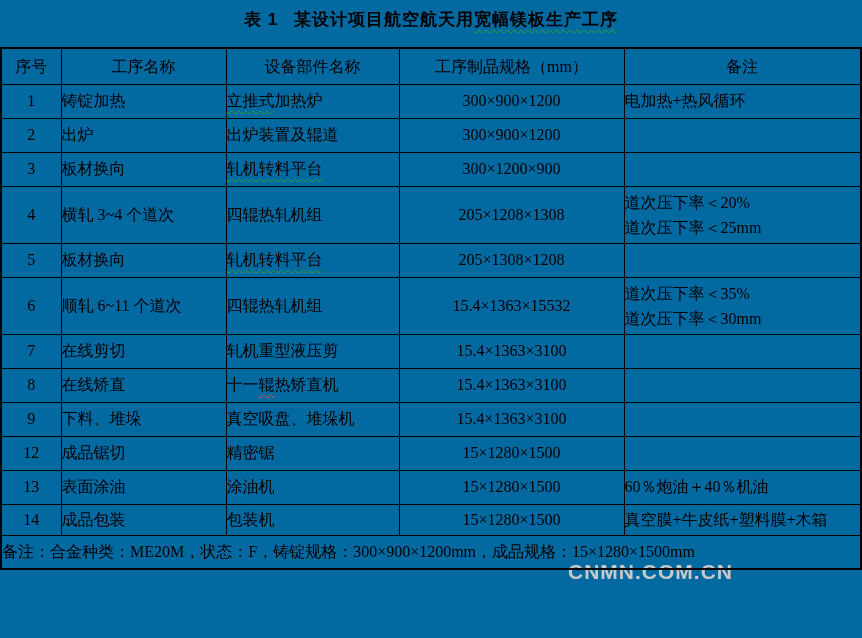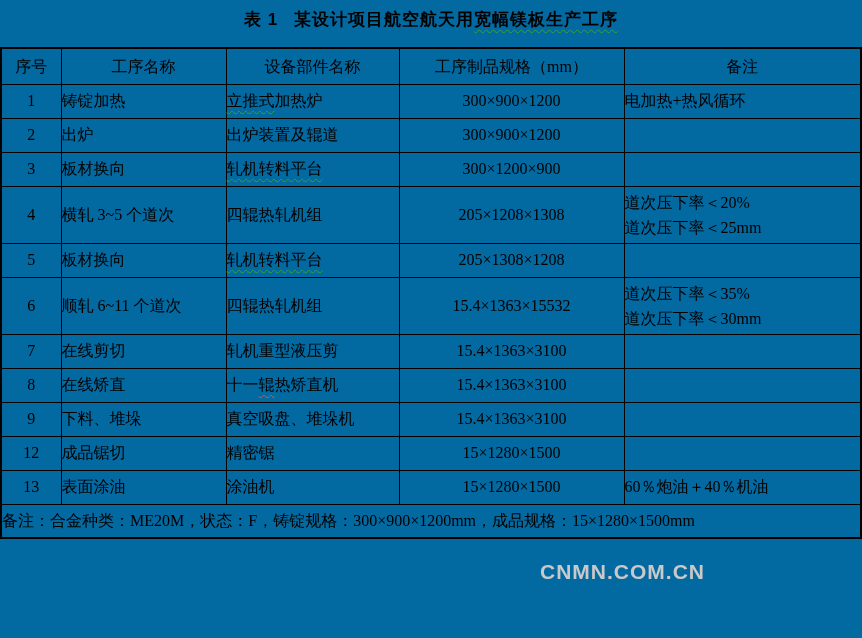--- a/index.html
+++ b/index.html
@@ -17,21 +17,21 @@
     text-decoration-line:underline;text-decoration-style:wavy;
     text-decoration-color:#33a033;text-decoration-thickness:1px;
     text-underline-offset:4px;text-decoration-skip-ink:none;
   }
   .wavy-red{
     text-decoration-line:underline;text-decoration-style:wavy;
     text-decoration-color:#cc5555;text-decoration-thickness:1px;
     text-underline-offset:4px;text-decoration-skip-ink:none;
   }
   .watermark{
-    position:absolute;left:540px;top:560px;z-index:0;
+    position:absolute;left:568px;top:560px;z-index:0;
     font-family:"Liberation Sans","DejaVu Sans",sans-serif;
     font-weight:bold;font-size:21px;letter-spacing:1px;color:#c9c9c9;
   }
   table.proc{
     position:absolute;top:47px;left:0;width:862px;z-index:1;
     border-collapse:collapse;table-layout:fixed;
     border:2px solid #000;background:transparent;
   }
   table.proc td{
     border:1px solid #000;font-size:16px;padding:0;background:transparent;
@@ -96,21 +96,21 @@
     <tr class="h34">
       <td class="c">3</td>
       <td class="l">板材换向</td>
       <td class="l"><span class="wavy-green">轧机转料平台</span></td>
       <td class="c spec">300×1200×900</td>
       <td class="remark"></td>
     </tr>
 
     <tr class="h57">
       <td class="c">4</td>
-      <td class="l">横轧 3~5 个道次</td>
+      <td class="l">横轧 3~4 个道次</td>
       <td class="l">四辊热轧机组</td>
       <td class="c spec">205×1208×1308</td>
       <td class="remark">
         <div class="rline">道次压下率＜20%</div>
         <div class="rline">道次压下率＜25mm</div>
       </td>
     </tr>
 
     <tr class="h34">
       <td class="c">5</td>
@@ -166,20 +166,27 @@
     </tr>
 
     <tr class="h34">
       <td class="c">13</td>
       <td class="l">表面涂油</td>
       <td class="l">涂油机</td>
       <td class="c spec">15×1280×1500</td>
       <td class="remark">60％炮油＋40％机油</td>
     </tr>
 
+    <tr class="h31">
+      <td class="c">14</td>
+      <td class="l">成品包装</td>
+      <td class="l">包装机</td>
+      <td class="c spec">15×1280×1500</td>
+      <td class="remark">真空膜+牛皮纸+塑料膜+木箱</td>
+    </tr>
 
     <tr class="h34">
       <td class="footer-cell" colspan="5">备注：合金种类：ME20M，状态：F，铸锭规格：300×900×1200mm，成品规格：15×1280×1500mm</td>
     </tr>
   </tbody>
     </table>
 
 </div>
 
 </body></html>

